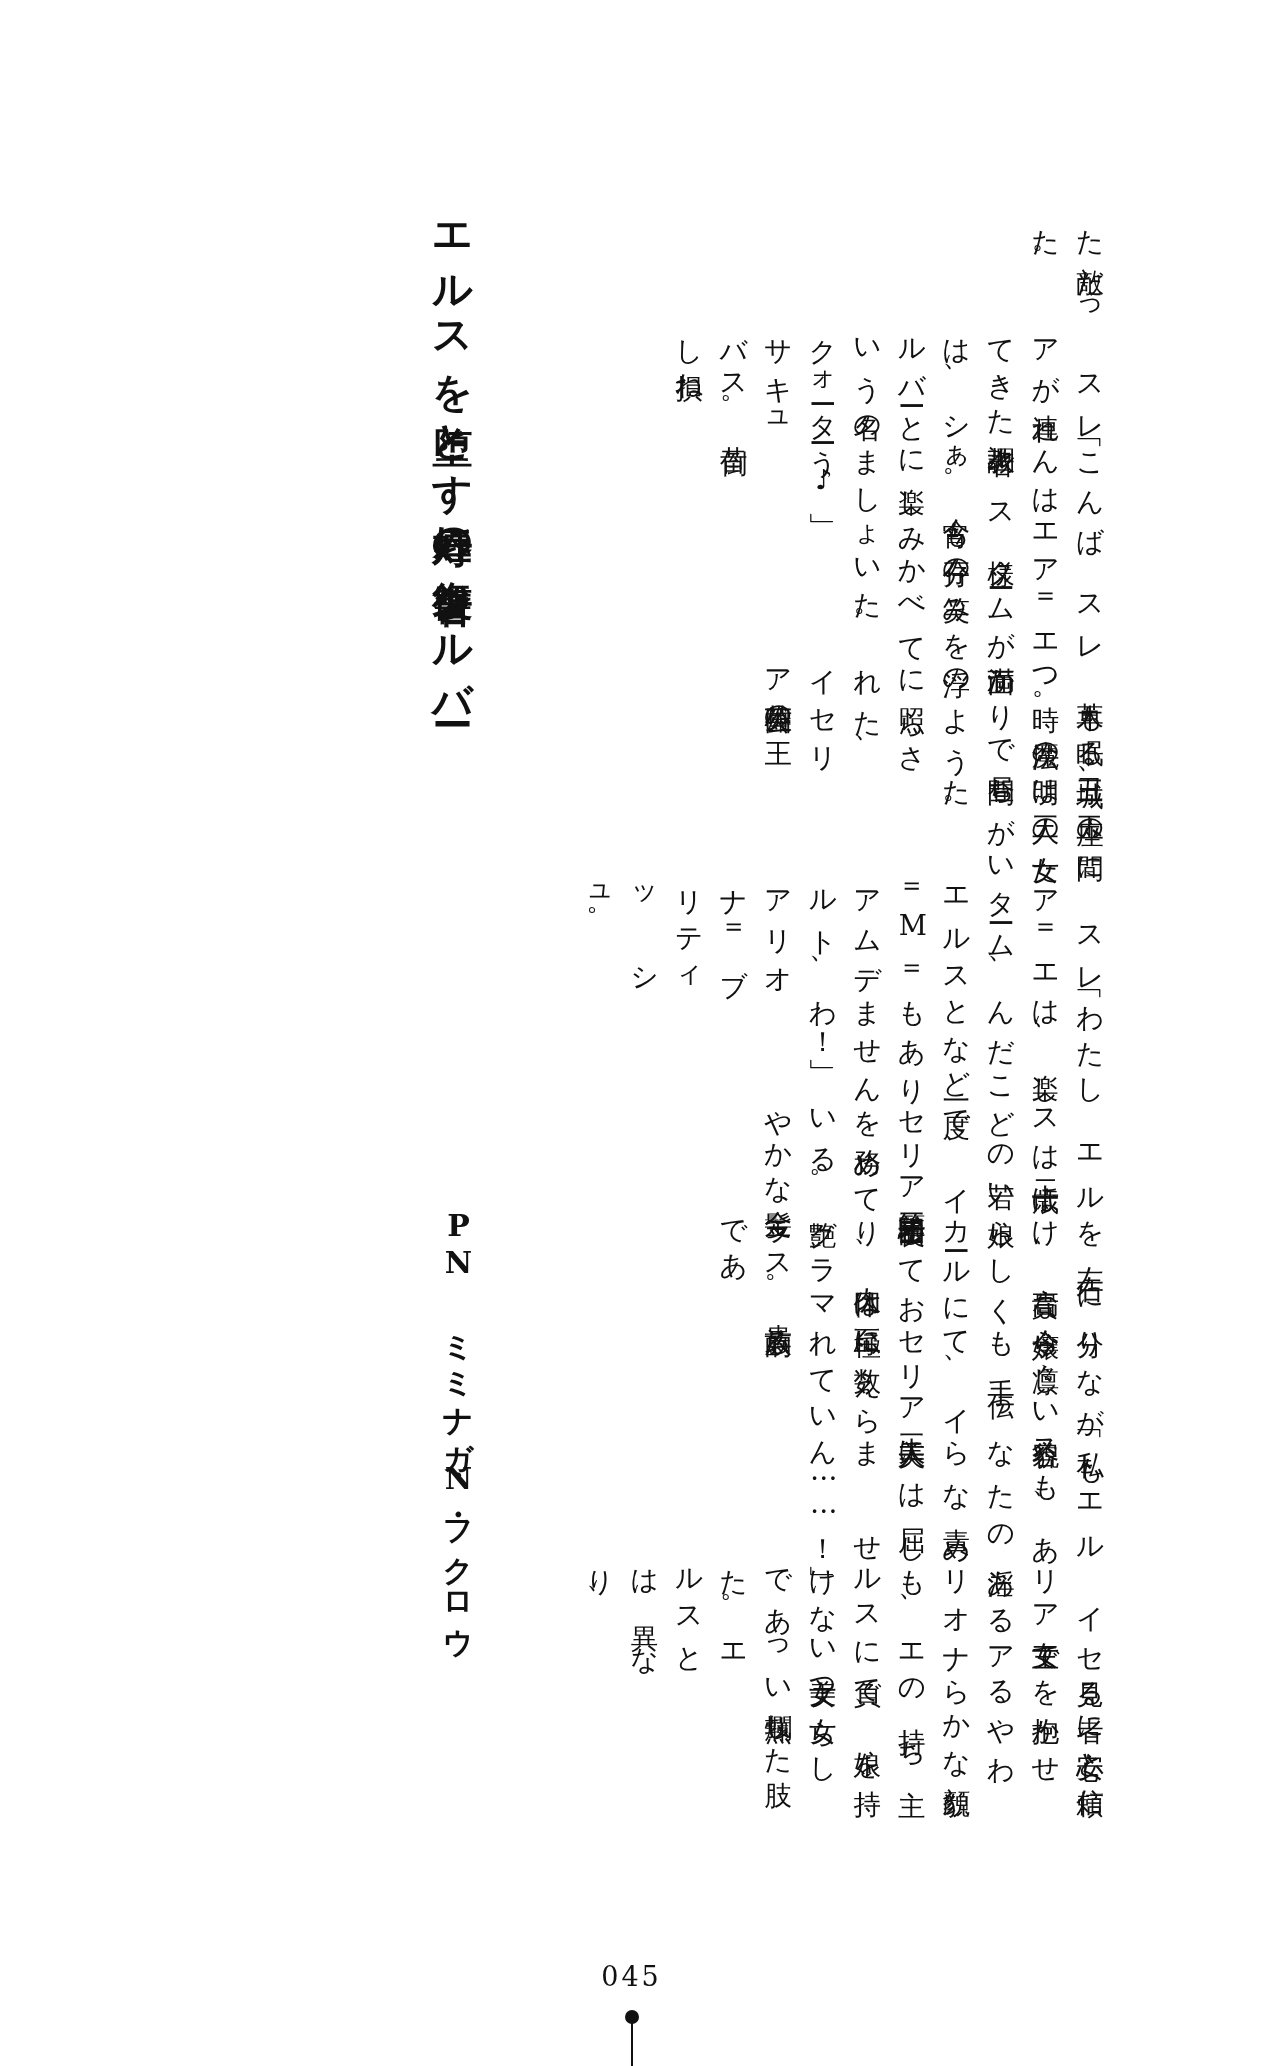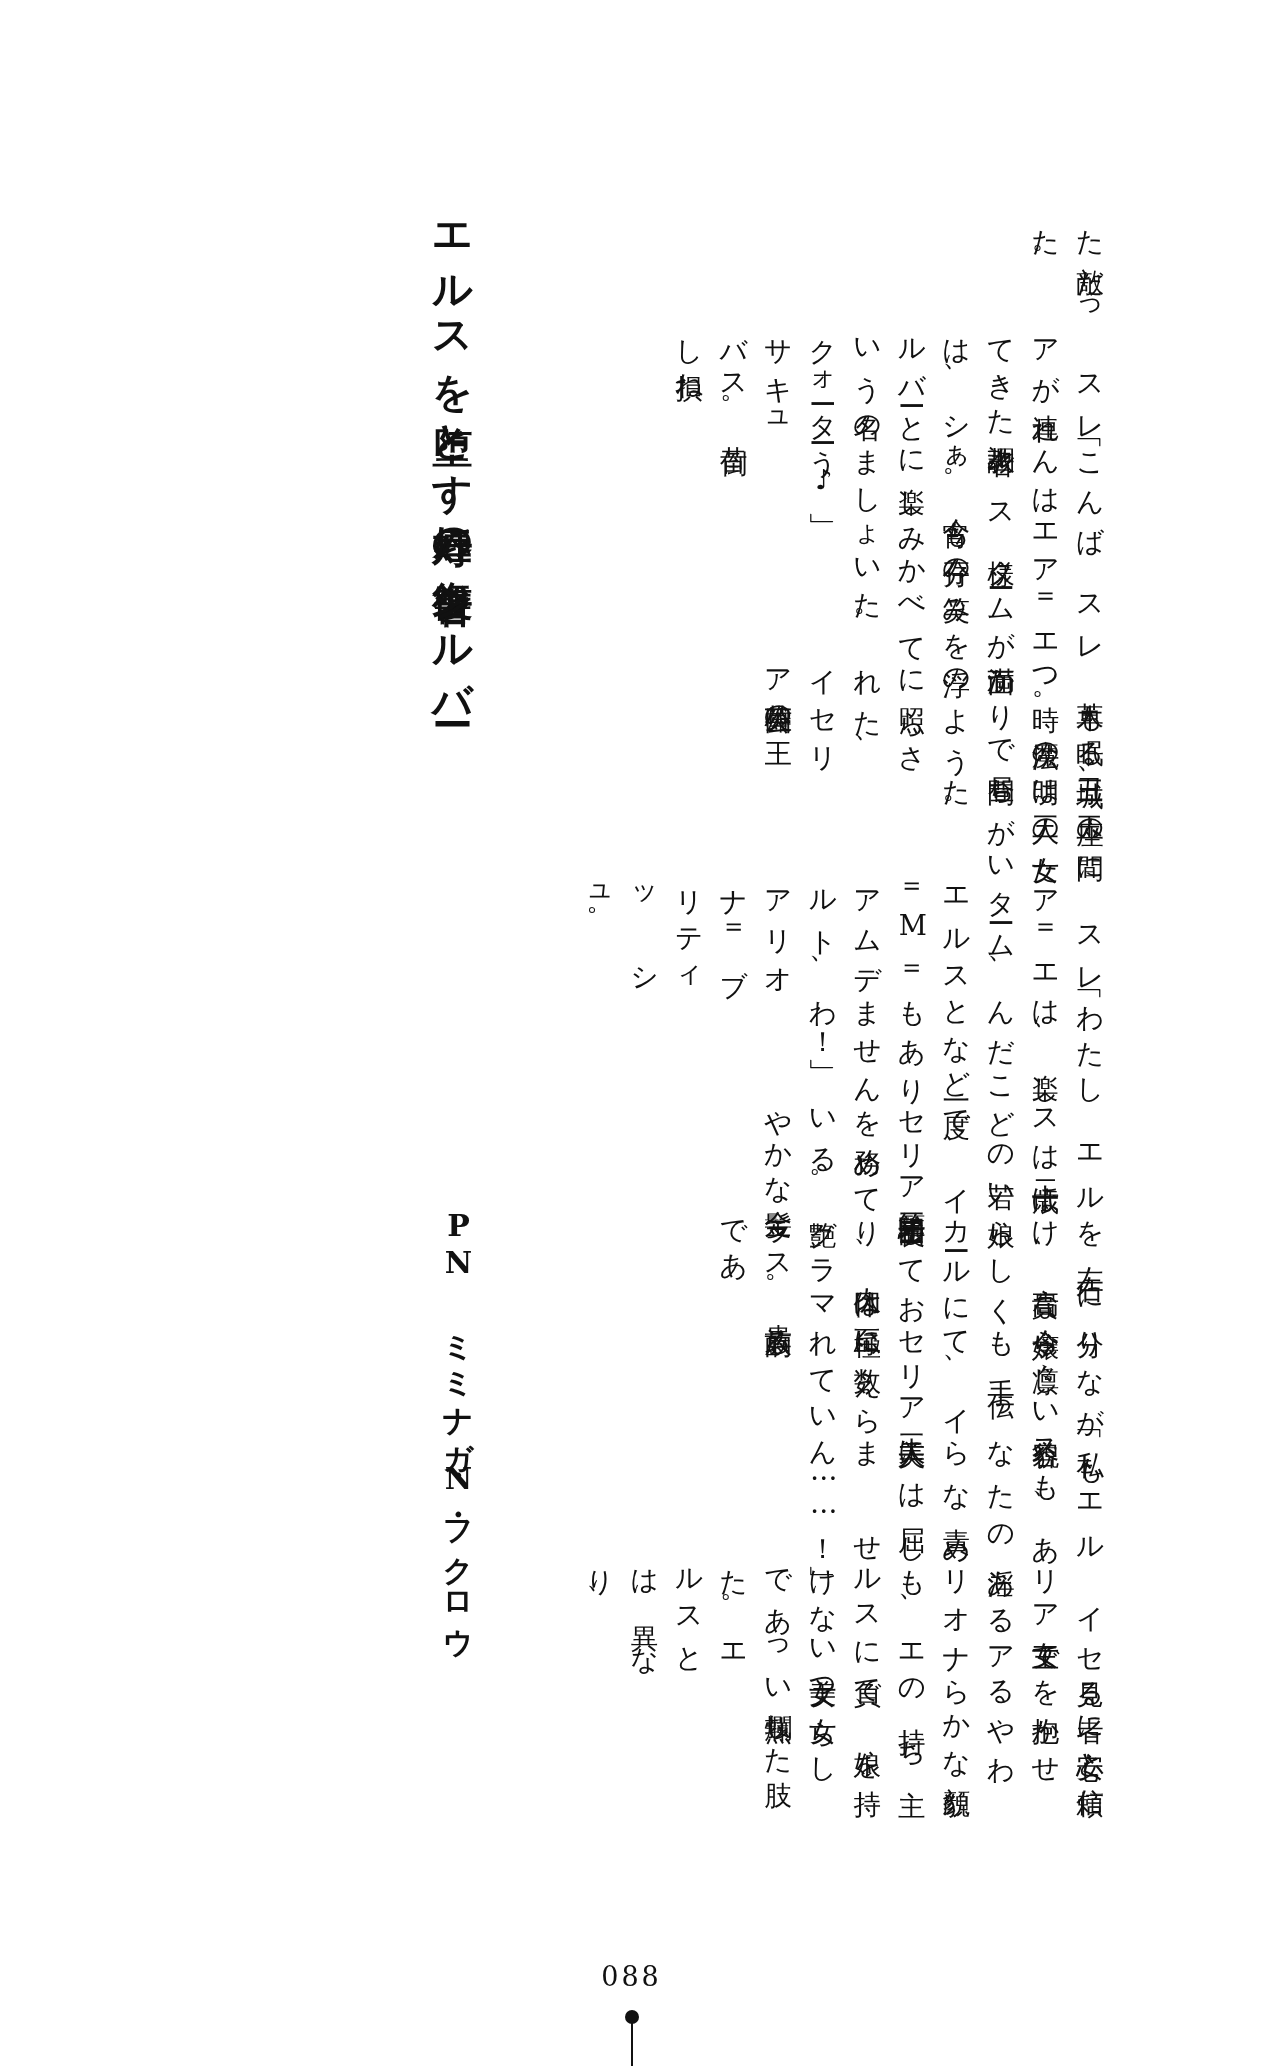--- a/index.html
+++ b/index.html
@@ -139,19 +139,19 @@
     <div class="body-col">「私もエルスも、あなたの淫らな責めには屈しません……！」</div>
     <div class="body-col">　イセリア女王であるアリオナも、エルスに負けない美女であった。エルスとは異なり、</div>
     <div class="body-col">見る者に安心と信頼を抱かせるやわらかな顔貌の持ち主で、娘を持つ女らしい爛熟した肢</div>
   </div>
 
   <div class="text-area" style="right: 790px; top: 200px;">
     <div class="story-title">エルスを堕とす妊辱の復讐者シルバー</div>
     <div class="pen-name">PN　ミミナガ・N・フクロウ</div>
   </div>
 
-  <div class="folio">088</div>
+  <div class="folio">045</div>
   <div class="footer-mark">
     <div class="dot"></div>
     <div class="line"></div>
   </div>
 
 </div>
 
 </body></html>

